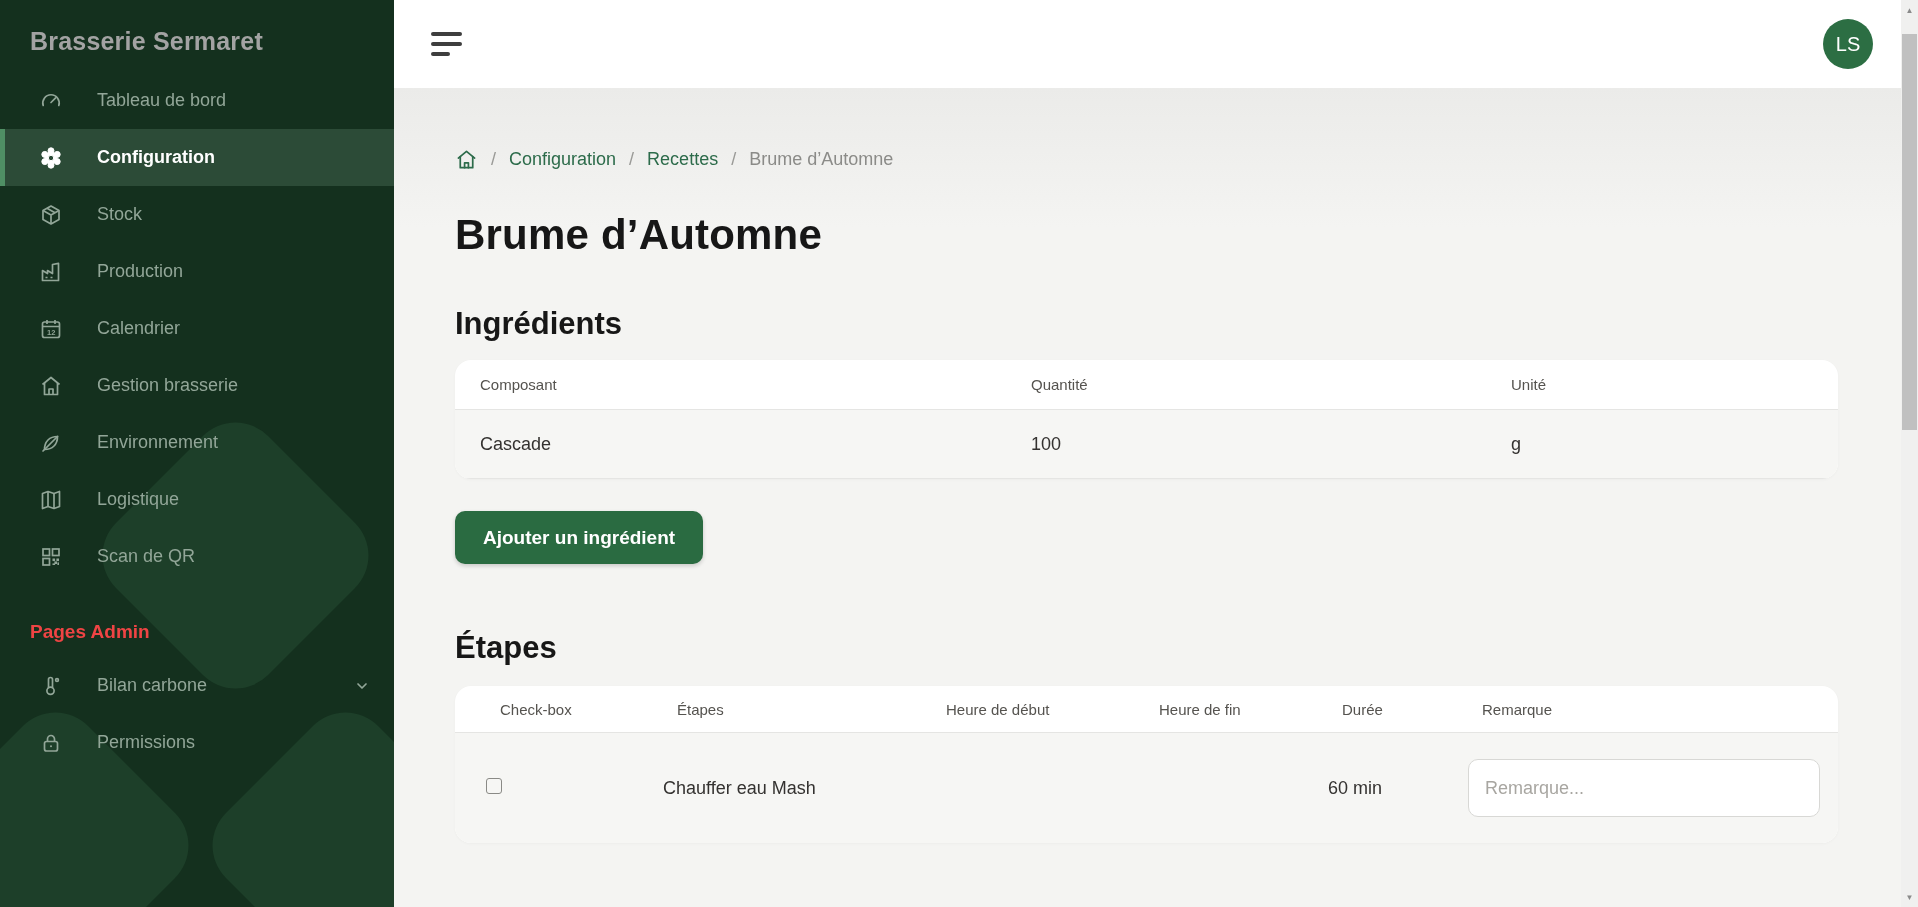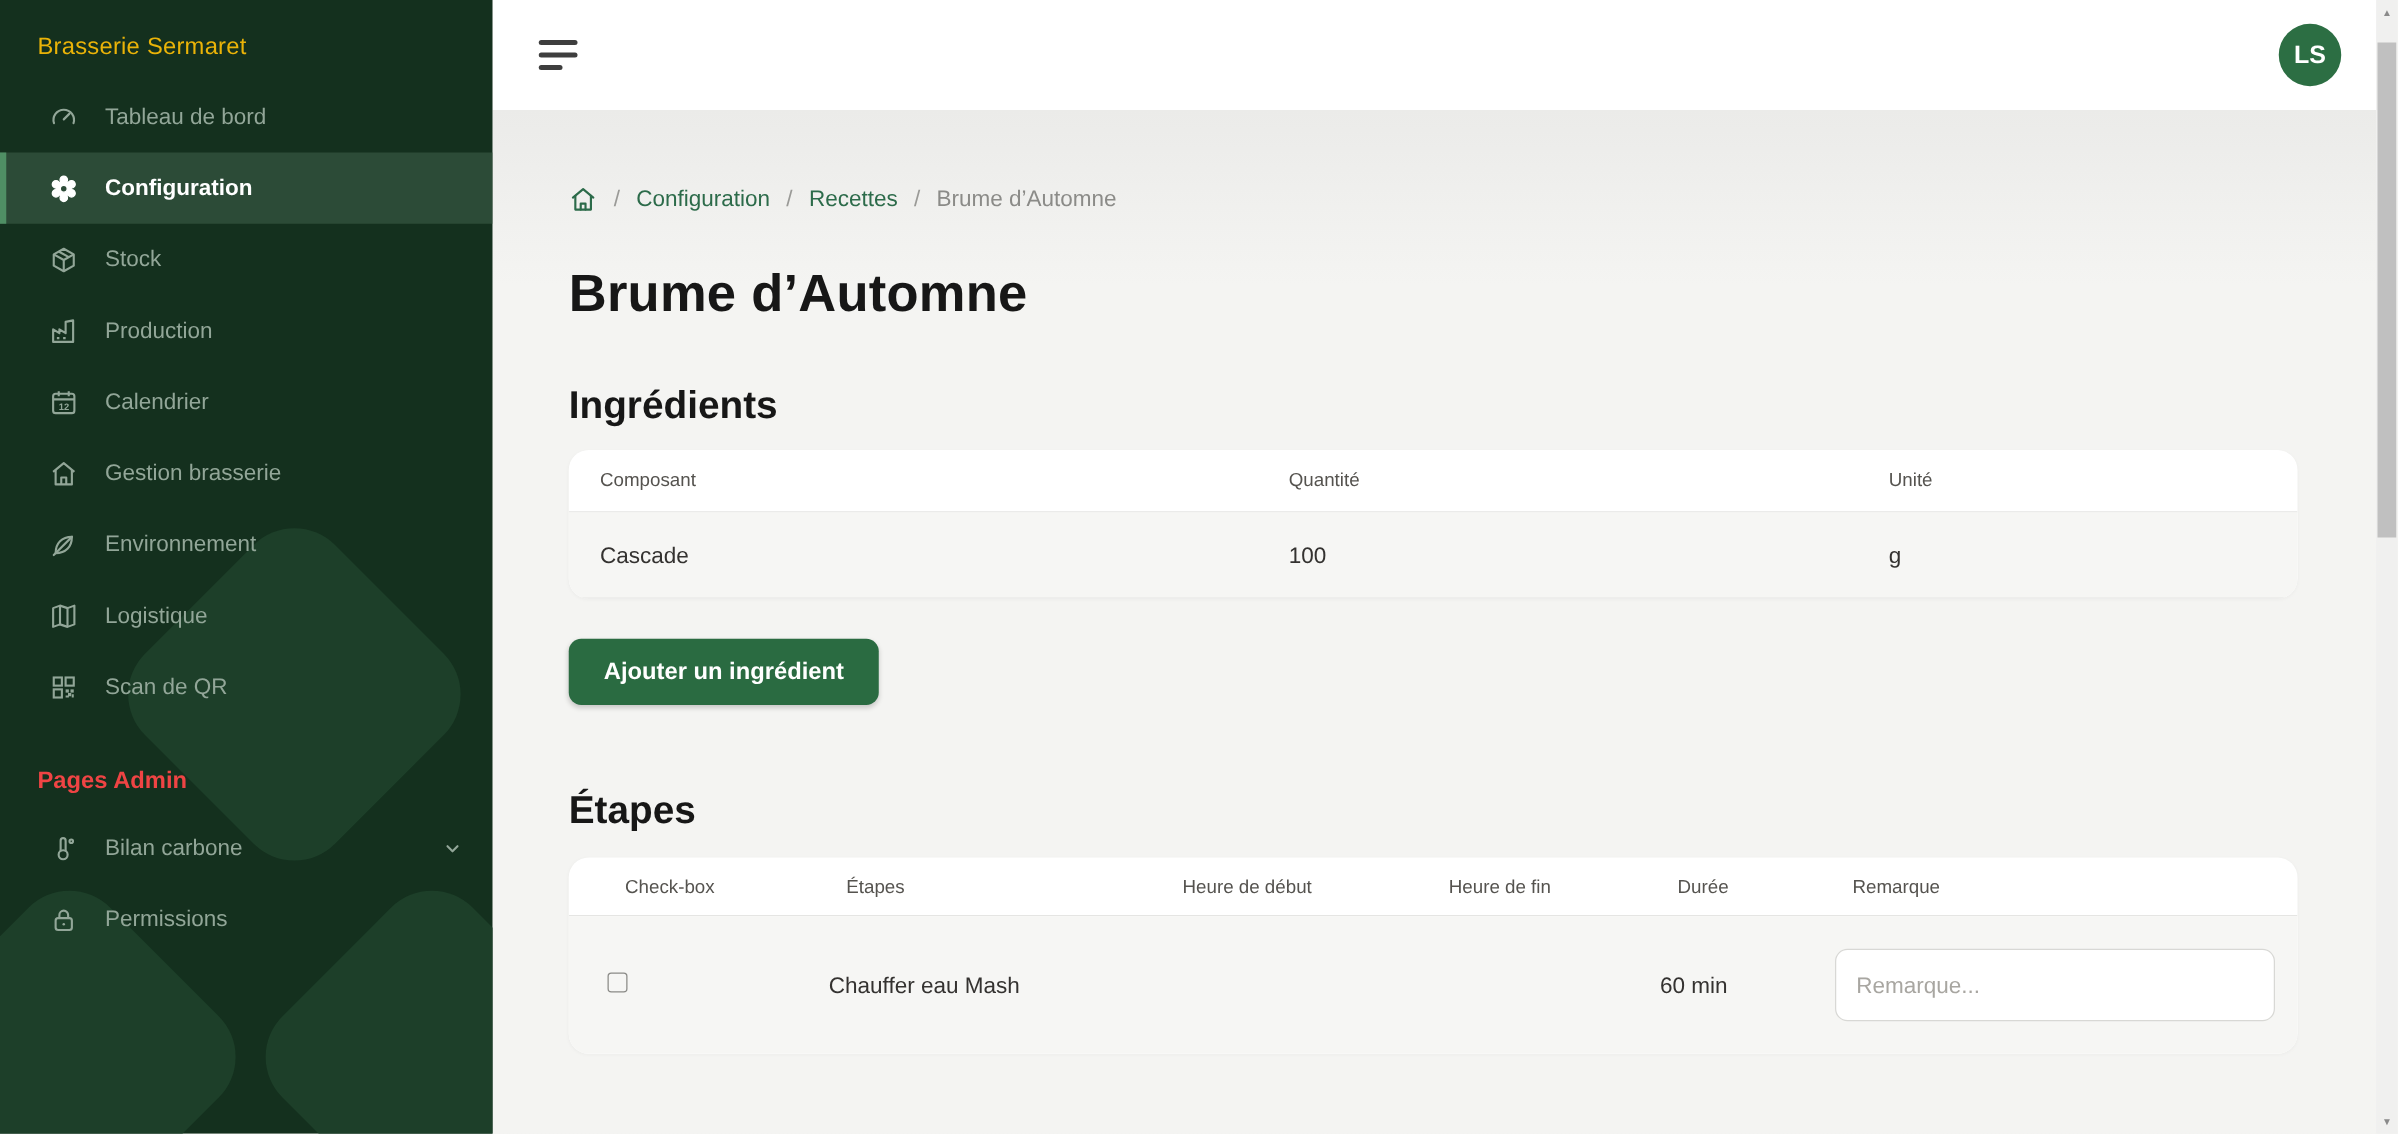--- a/index.html
+++ b/index.html
@@ -7,40 +7,40 @@
   body { font-family:"Liberation Sans", sans-serif; background:#f3f3f1; }
   .app { display:flex; width:1918px; height:907px; }
 
   
   .sidebar { position:relative; width:394px; height:907px; background:#14301e; overflow:hidden; flex:0 0 394px; }
   .pattern { position:absolute; inset:0; pointer-events:none; }
   .pattern .leafshape { position:absolute; width:215px; height:215px; background:#1d3f29; border-radius:46px; transform:rotate(45deg); }
   .p1 { left:128px; top:448px; }
   .p2 { left:-52px; top:738px; }
   .p3 { left:238px; top:738px; }
-  .brand { position:relative; color:#eab308; font-size:19px; font-weight:400; letter-spacing:.2px; padding:27px 0 0 30px; }
+  .brand { position:relative; color:#a3a3a3; font-size:25px; font-weight:700; letter-spacing:.2px; padding:27px 0 0 30px; }
   .nav { position:relative; margin-top:16px; }
   .nav-item { display:flex; align-items:center; height:57px; padding-left:39px; color:#92a698; font-size:18px; font-weight:500; cursor:pointer; position:relative; }
-  .nav-item .icn { width:24px; height:24px; margin-right:21px; flex:0 0 24px; display:flex; align-items:center; justify-content:flex-end; }
+  .nav-item .icn { width:24px; height:24px; margin-right:34px; flex:0 0 24px; display:flex; align-items:center; justify-content:flex-end; }
   .nav-item svg { stroke:#92a698; }
   .nav-item.active { background:#2c4b37; color:#ffffff; font-weight:700; }
   .nav-item.active::before { content:""; position:absolute; left:0; top:0; bottom:0; width:5px; background:#4f8f64; }
   .nav-item.active svg { stroke:#ffffff; }
   .admin-label { position:relative; color:#ef4444; font-size:19px; font-weight:700; padding:36px 0 0 30px; }
   .nav.admin { margin-top:14px; }
   .chev { margin-left:auto; margin-right:24px; display:flex; }
 
   
   .main { width:1507px; flex:0 0 1507px; display:flex; flex-direction:column; }
   .topbar { height:88px; background:#ffffff; display:flex; align-items:center; flex:0 0 88px; }
   .hamburger { margin-left:37px; width:31px; height:24px; display:flex; flex-direction:column; justify-content:space-between; background:none; border:none; cursor:pointer; }
   .hamburger span { display:block; height:3.6px; border-radius:2px; background:#3e3e3e; }
   .hamburger .b1,.hamburger .b2 { width:31px; }
   .hamburger .b3 { width:19px; }
-  .avatar { margin-left:auto; margin-right:28px; width:50px; height:50px; border-radius:50%; background:#2c6e43; color:#ffffff; font-size:20px; font-weight:700; display:flex; align-items:center; justify-content:center; cursor:pointer; }
+  .avatar { margin-left:auto; margin-right:28px; width:50px; height:50px; border-radius:50%; background:#2c6e43; color:#ffffff; font-size:20px; font-weight:400; display:flex; align-items:center; justify-content:center; cursor:pointer; }
   .content { flex:1; background:linear-gradient(#ebebe9, #f4f4f2 140px); padding:0 63px 0 61px; overflow:hidden; }
 
   .breadcrumb { margin-top:60px; display:flex; align-items:center; font-size:18px; }
   .breadcrumb .sep { color:#9a9a97; margin:0 13px; }
   .breadcrumb a { color:#2c6b4a; text-decoration:none; cursor:pointer; }
   .breadcrumb .current { color:#8b8b88; }
   .bc-home { display:flex; align-items:center; cursor:pointer; }
 
   .page-title { margin-top:40px; font-size:42px; font-weight:700; color:#171717; letter-spacing:.2px; }
   .section-heading { font-size:31px; font-weight:700; color:#171717; }

